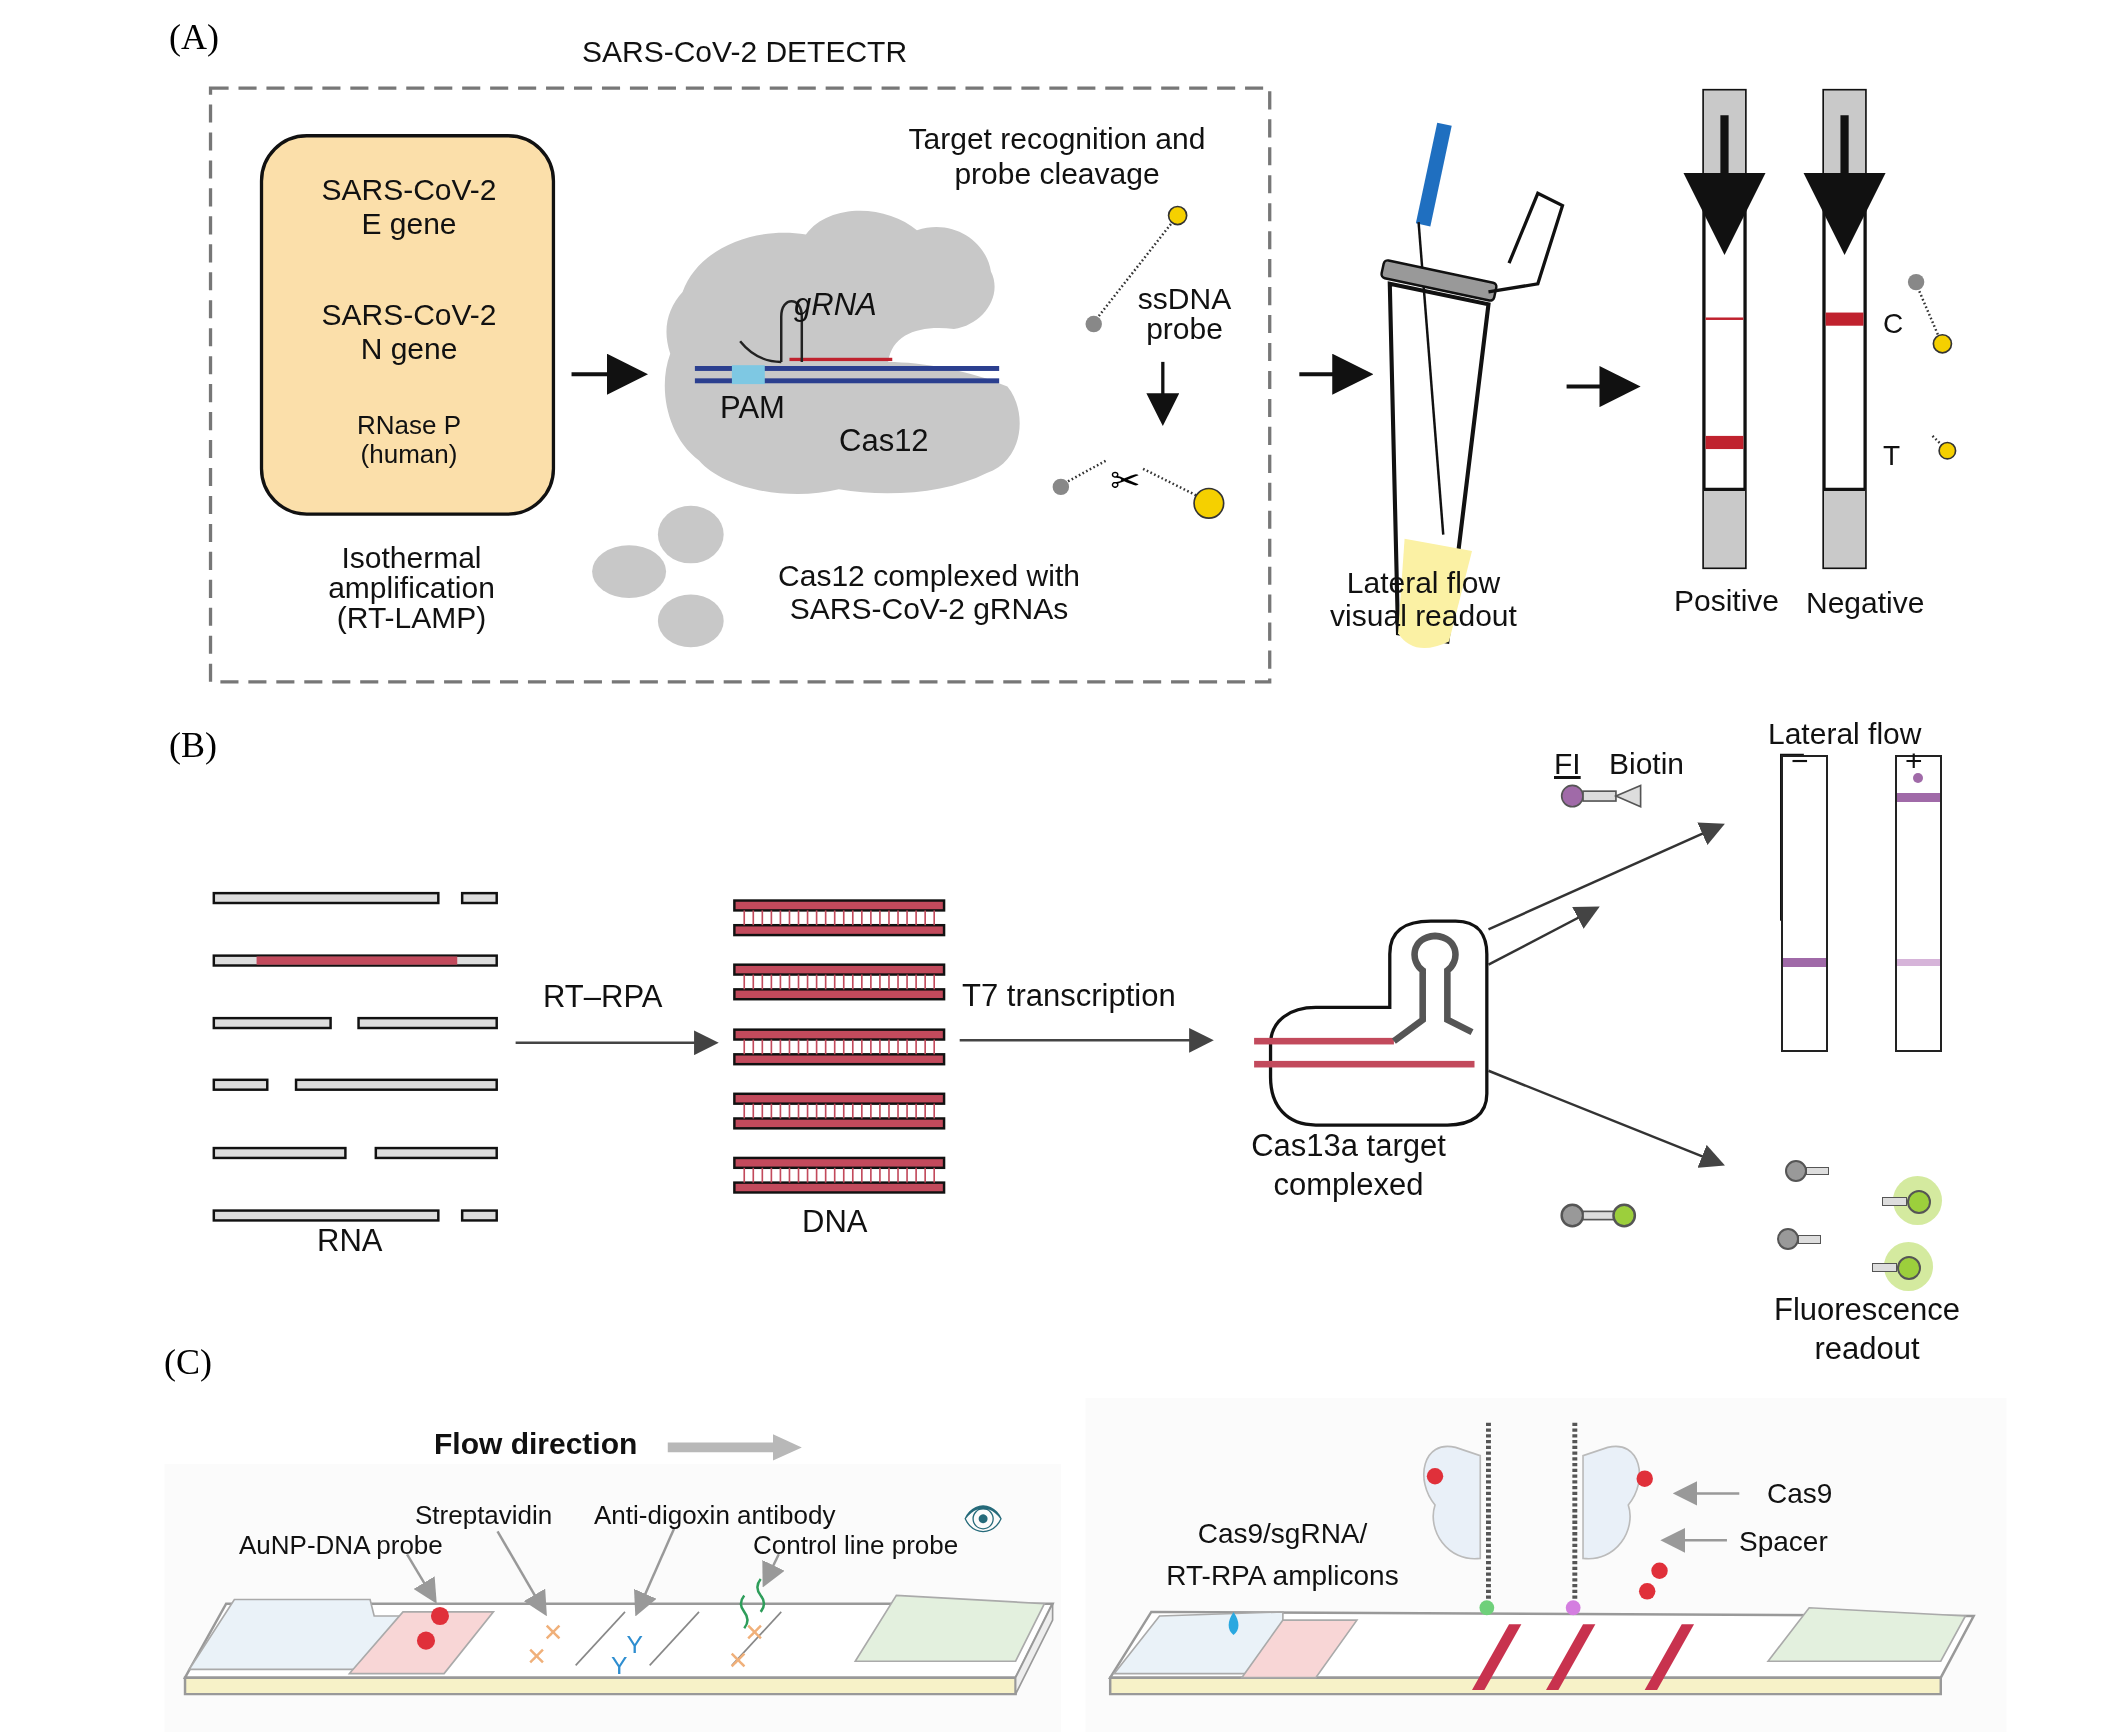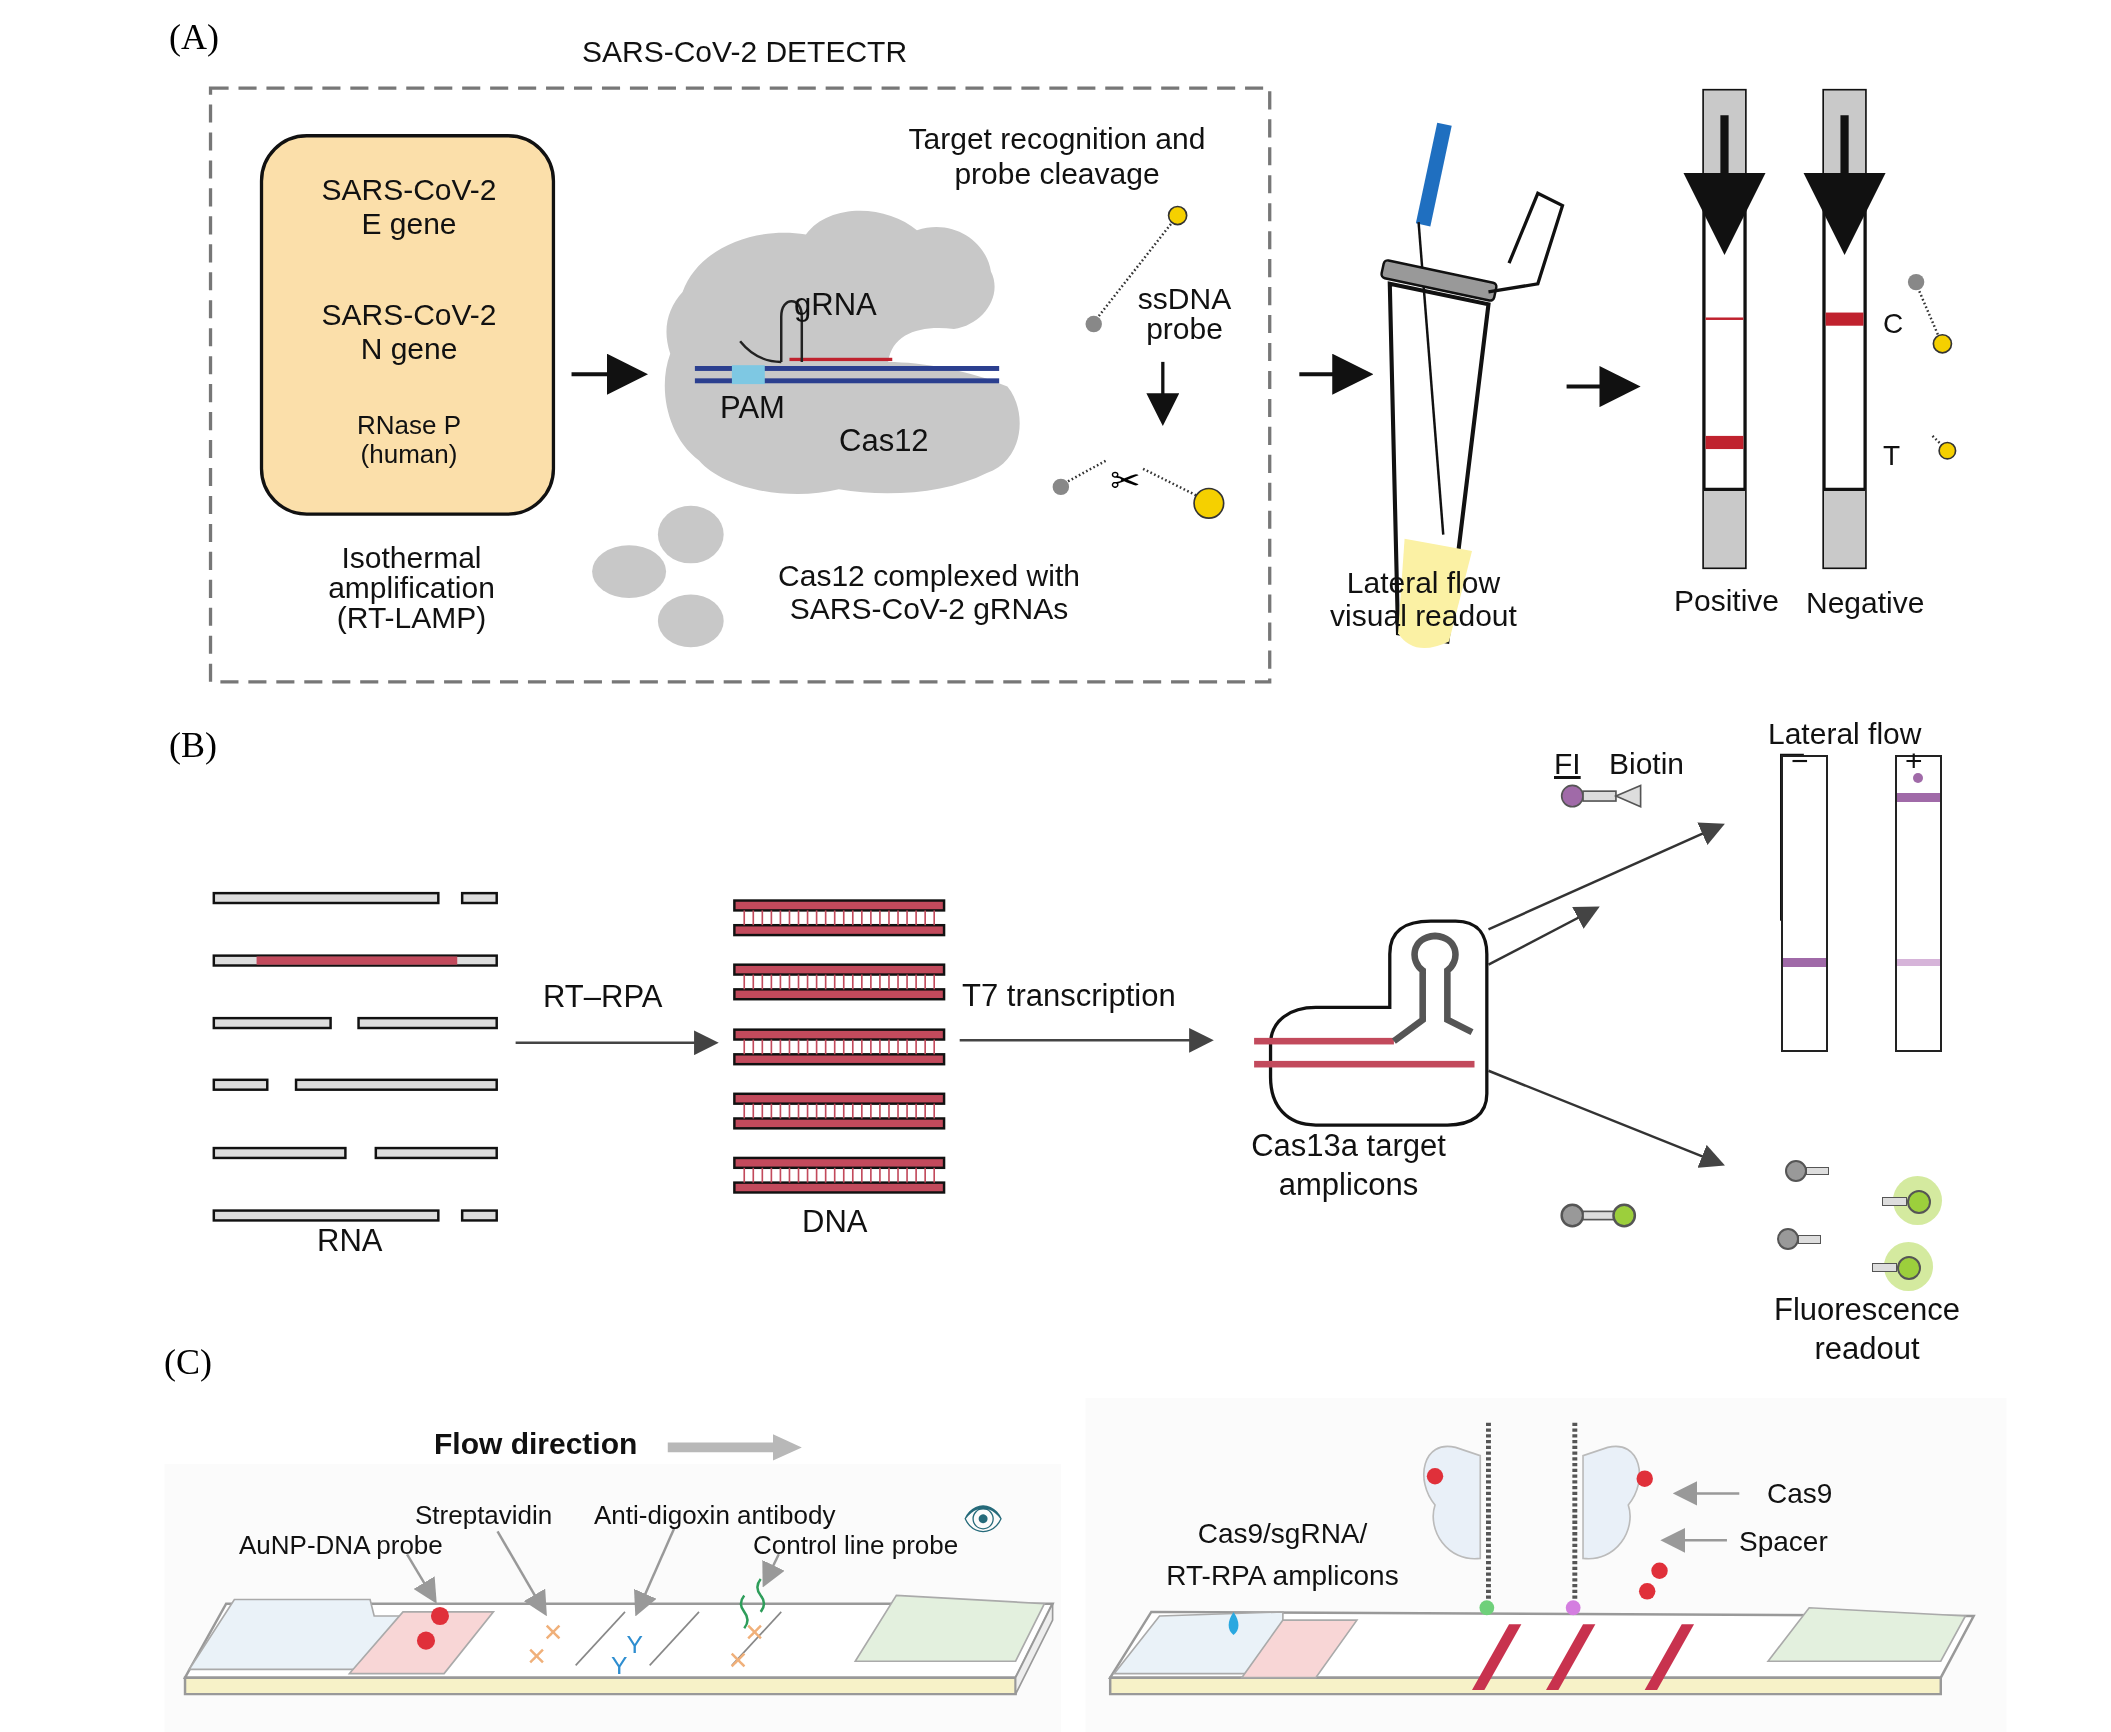--- a/index.html
+++ b/index.html
@@ -371,21 +371,21 @@
 <div class="t" style="left:292px;top:543px;width:239px;font-size:30px;line-height:1.0;">
   <div>Isothermal</div>
   <div>amplification</div>
   <div>(RT-LAMP)</div>
 </div>
 
 <div class="t" style="left:872px;top:122px;width:370px;font-size:30px;line-height:1.15;">
   <div>Target recognition and</div>
   <div>probe cleavage</div>
 </div>
-<div class="t" style="left:794px;top:288px;font-size:31px;">gRNA</div>
+<div class="t" style="left:794px;top:288px;font-size:31px;font-style:italic;">gRNA</div>
 <div class="t" style="left:720px;top:391px;font-size:31px;">PAM</div>
 <div class="t" style="left:839px;top:424px;font-size:31px;">Cas12</div>
 <div class="t" style="left:1127px;top:284px;width:115px;font-size:30px;line-height:1.0;">
   <div>ssDNA</div>
   <div>probe</div>
 </div>
 <div class="t" style="left:744px;top:559px;width:370px;font-size:30px;line-height:1.1;">
   <div>Cas12 complexed with</div>
   <div>SARS-CoV-2 gRNAs</div>
 </div>
@@ -397,21 +397,21 @@
 <div class="t" style="left:1806px;top:586px;font-size:30px;">Negative</div>
 <div class="t" style="left:1883px;top:308px;font-size:28px;">C</div>
 <div class="t" style="left:1883px;top:440px;font-size:28px;">T</div>
 
 <div class="t" style="left:317px;top:1224px;font-size:31px;">RNA</div>
 <div class="t" style="left:802px;top:1205px;font-size:31px;text-align:right;">DNA</div>
 <div class="t" style="left:543px;top:980px;font-size:31px;">RT–RPA</div>
 <div class="t" style="left:962px;top:979px;font-size:31px;">T7 transcription</div>
 <div class="t" style="left:1225px;top:1127px;width:247px;font-size:31px;line-height:1.25;">
   <div>Cas13a target</div>
-  <div>amplicons</div>
+  <div>complexed</div>
 </div>
 <div class="t" style="left:1768px;top:717px;font-size:30px;">Lateral flow</div>
 <div class="t" style="left:1791px;top:744px;font-size:30px;">−</div>
 <div class="t" style="left:1905px;top:744px;font-size:30px;">+</div>
 <div class="t" style="left:1554px;top:747px;font-size:30px;text-decoration:underline;">FI</div>
 <div class="t" style="left:1609px;top:747px;font-size:30px;">Biotin</div>
 <div class="t" style="left:1752px;top:1291px;width:230px;font-size:31px;line-height:1.25;">
   <div>Fluorescence</div>
   <div>readout</div>
 </div>

